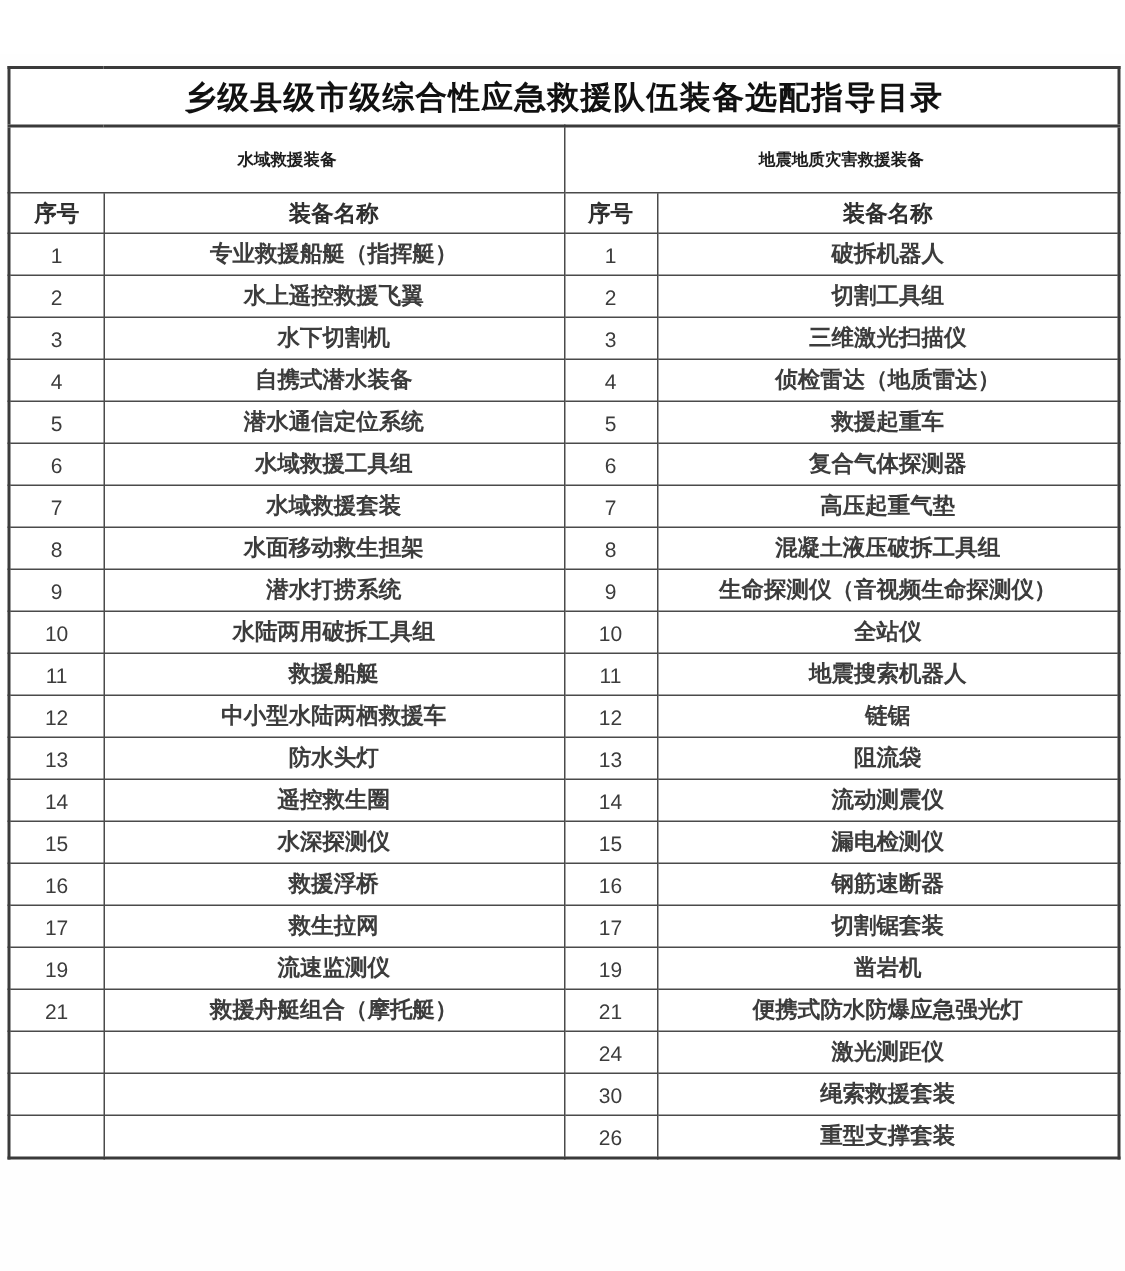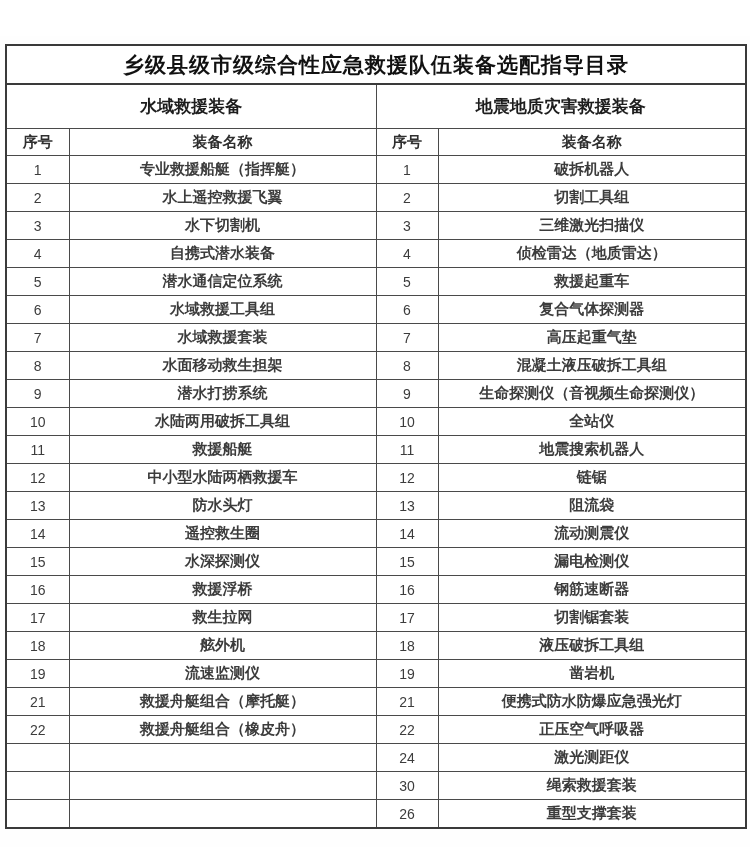--- a/index.html
+++ b/index.html
@@ -37,21 +37,21 @@
   tr.title-row th {
     height: 37px;
     font-size: 21px;
     font-weight: bold;
     letter-spacing: 1px;
     color: #111111;
     border-bottom: 2px solid #3a3a3a;
   }
   tr.section-row th {
     height: 43px;
-    font-size: 17px;
+    font-size: 11px;
     font-weight: bold;
     color: #1d1d1d;
   }
   tr.colhead-row th {
     height: 26px;
     font-size: 15px;
     font-weight: 600;
     color: #2f2f2f;
   }
   tbody td {
@@ -191,42 +191,30 @@
           <td class="col-no">16</td>
           <td class="col-name">钢筋速断器</td>
         </tr>
         <tr>
           <td class="col-no">17</td>
           <td class="col-name">救生拉网</td>
           <td class="col-no">17</td>
           <td class="col-name">切割锯套装</td>
         </tr>
         <tr>
-          <td class="col-no">18</td>
-          <td class="col-name">舷外机</td>
-          <td class="col-no">18</td>
-          <td class="col-name">液压破拆工具组</td>
-        </tr>
-        <tr>
           <td class="col-no">19</td>
           <td class="col-name">流速监测仪</td>
           <td class="col-no">19</td>
           <td class="col-name">凿岩机</td>
         </tr>
         <tr>
           <td class="col-no">21</td>
           <td class="col-name">救援舟艇组合（摩托艇）</td>
           <td class="col-no">21</td>
           <td class="col-name">便携式防水防爆应急强光灯</td>
-        </tr>
-        <tr>
-          <td class="col-no">22</td>
-          <td class="col-name">救援舟艇组合（橡皮舟）</td>
-          <td class="col-no">22</td>
-          <td class="col-name">正压空气呼吸器</td>
         </tr>
         <tr>
           <td class="col-no"></td>
           <td class="col-name"></td>
           <td class="col-no">24</td>
           <td class="col-name">激光测距仪</td>
         </tr>
         <tr>
           <td class="col-no"></td>
           <td class="col-name"></td>

